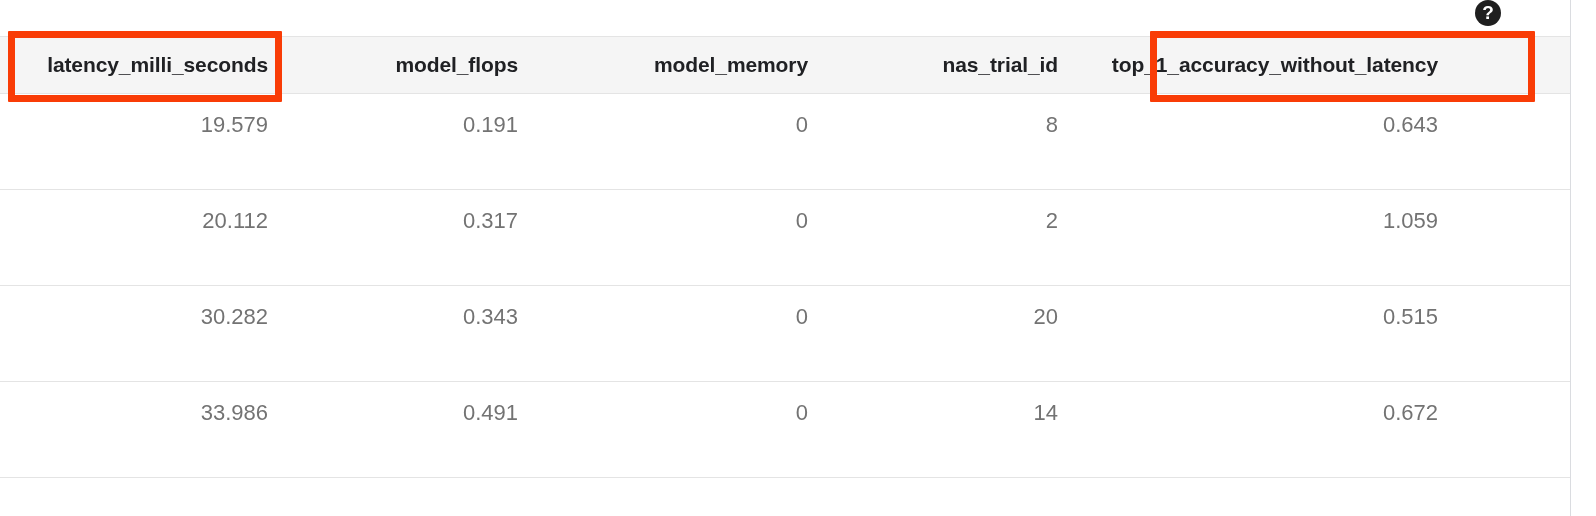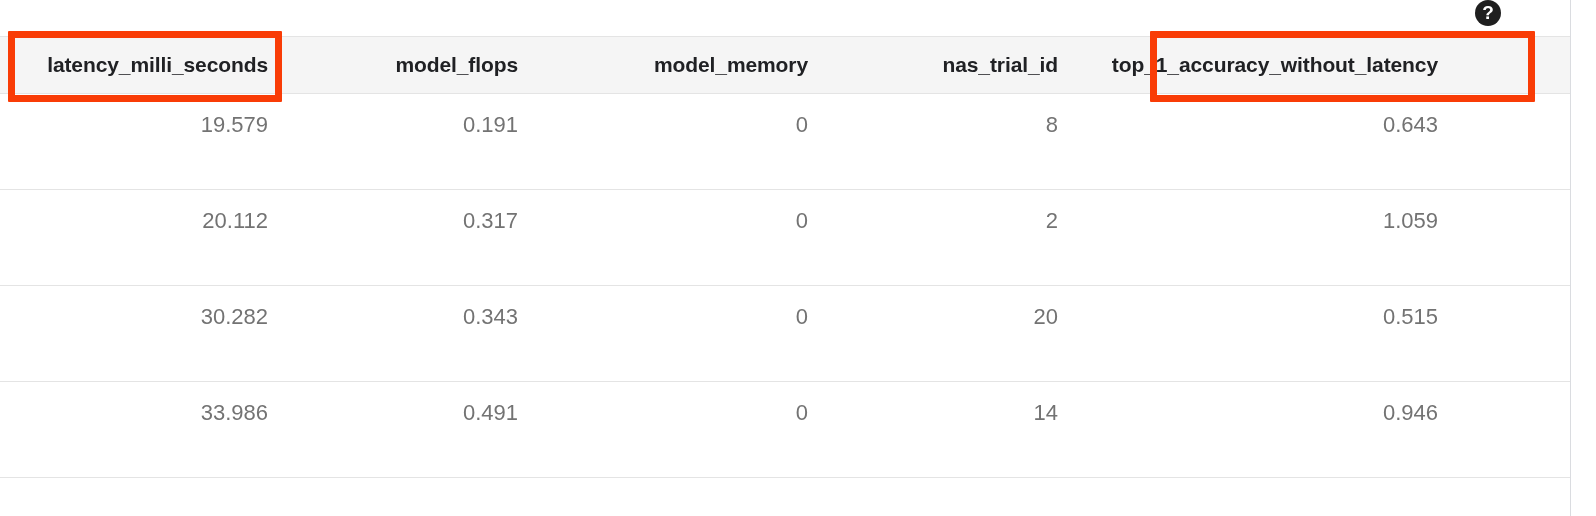--- a/index.html
+++ b/index.html
@@ -184,21 +184,21 @@
           <td>0</td>
           <td>20</td>
           <td>0.515</td>
           <td></td>
         </tr>
         <tr>
           <td>33.986</td>
           <td>0.491</td>
           <td>0</td>
           <td>14</td>
-          <td>0.946</td>
+          <td>0.672</td>
           <td></td>
         </tr>
       </tbody>
     </table>
   </div>
 
   <div class="annot-box annot-latency"></div>
   <div class="annot-box annot-top1"></div>
 
 </div>

